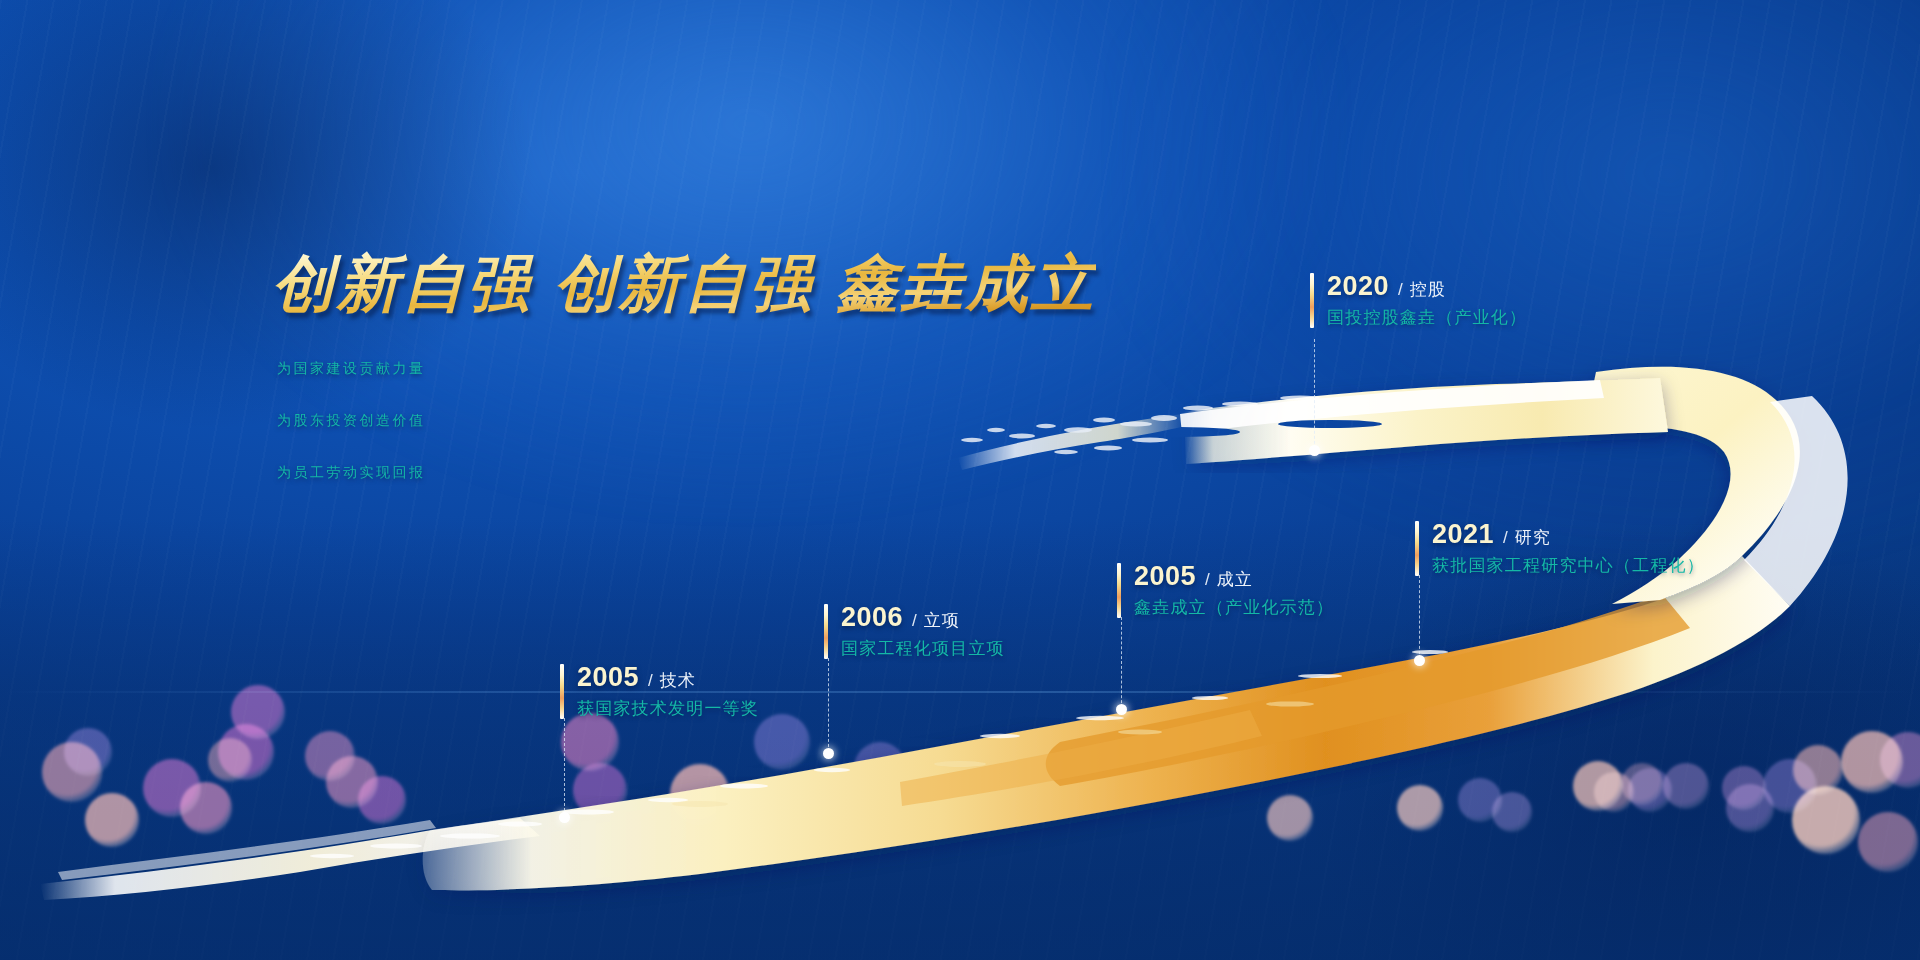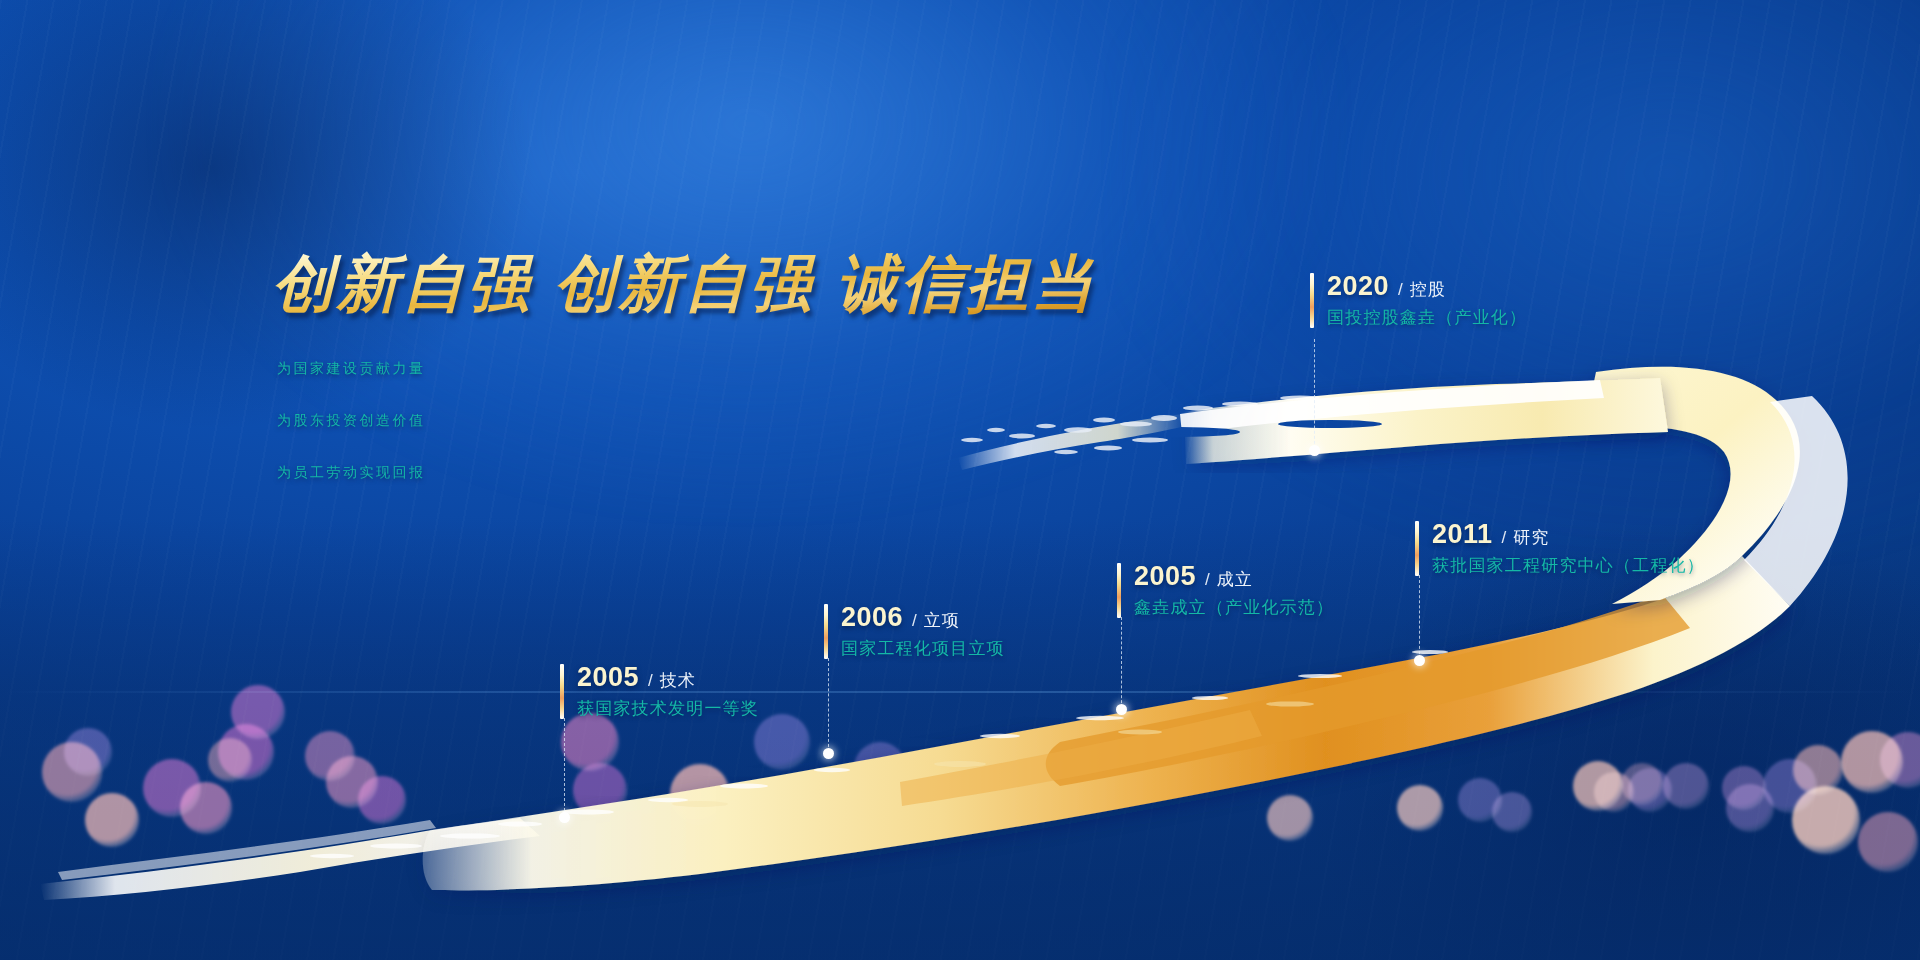--- a/index.html
+++ b/index.html
@@ -344,21 +344,21 @@
     </g>
     <g fill="#f6e6ae" opacity="0.55">
       <ellipse cx="960" cy="764" rx="26" ry="3"></ellipse>
       <ellipse cx="1140" cy="732" rx="22" ry="2.6"></ellipse>
       <ellipse cx="1290" cy="704" rx="24" ry="2.6"></ellipse>
       <ellipse cx="700" cy="804" rx="28" ry="3"></ellipse>
     </g>
   </svg>
 
   <div class="headline">
-    <span class="seg">创新自强</span><span class="seg">创新自强</span><span class="seg">诚信担当</span>
+    <span class="seg">创新自强</span><span class="seg">创新自强</span><span class="seg">鑫垚成立</span>
   </div>
 
   <div class="subs" id="subtitle-list">
       <div class="sub-line">为国家建设贡献力量</div>
       <div class="sub-line">为股东投资创造价值</div>
       <div class="sub-line">为员工劳动实现回报</div>
     </div>
 
   <div id="timeline">
       <div class="marker" style="left: 560px; top: 664px;">
@@ -404,21 +404,21 @@
           </div>
         </div>
       </div>
       <div class="leader" style="left: 1121px; top: 617px; height: 91px;"></div>
       <div class="dot" style="left: 1116px; top: 704px;"></div>
       <div class="marker" style="left: 1415px; top: 521px;">
         <div class="marker-head">
           <div class="marker-bar"></div>
           <div class="marker-text">
             <div class="marker-year-row">
-              <span class="marker-year">2011</span>
+              <span class="marker-year">2021</span>
               <span class="marker-slash">/</span>
               <span class="marker-tag">研究</span>
             </div>
             <div class="marker-desc">获批国家工程研究中心（工程化）</div>
           </div>
         </div>
       </div>
       <div class="leader" style="left: 1419px; top: 575px; height: 84px;"></div>
       <div class="dot" style="left: 1414px; top: 655px;"></div>
       <div class="marker" style="left: 1310px; top: 273px;">

